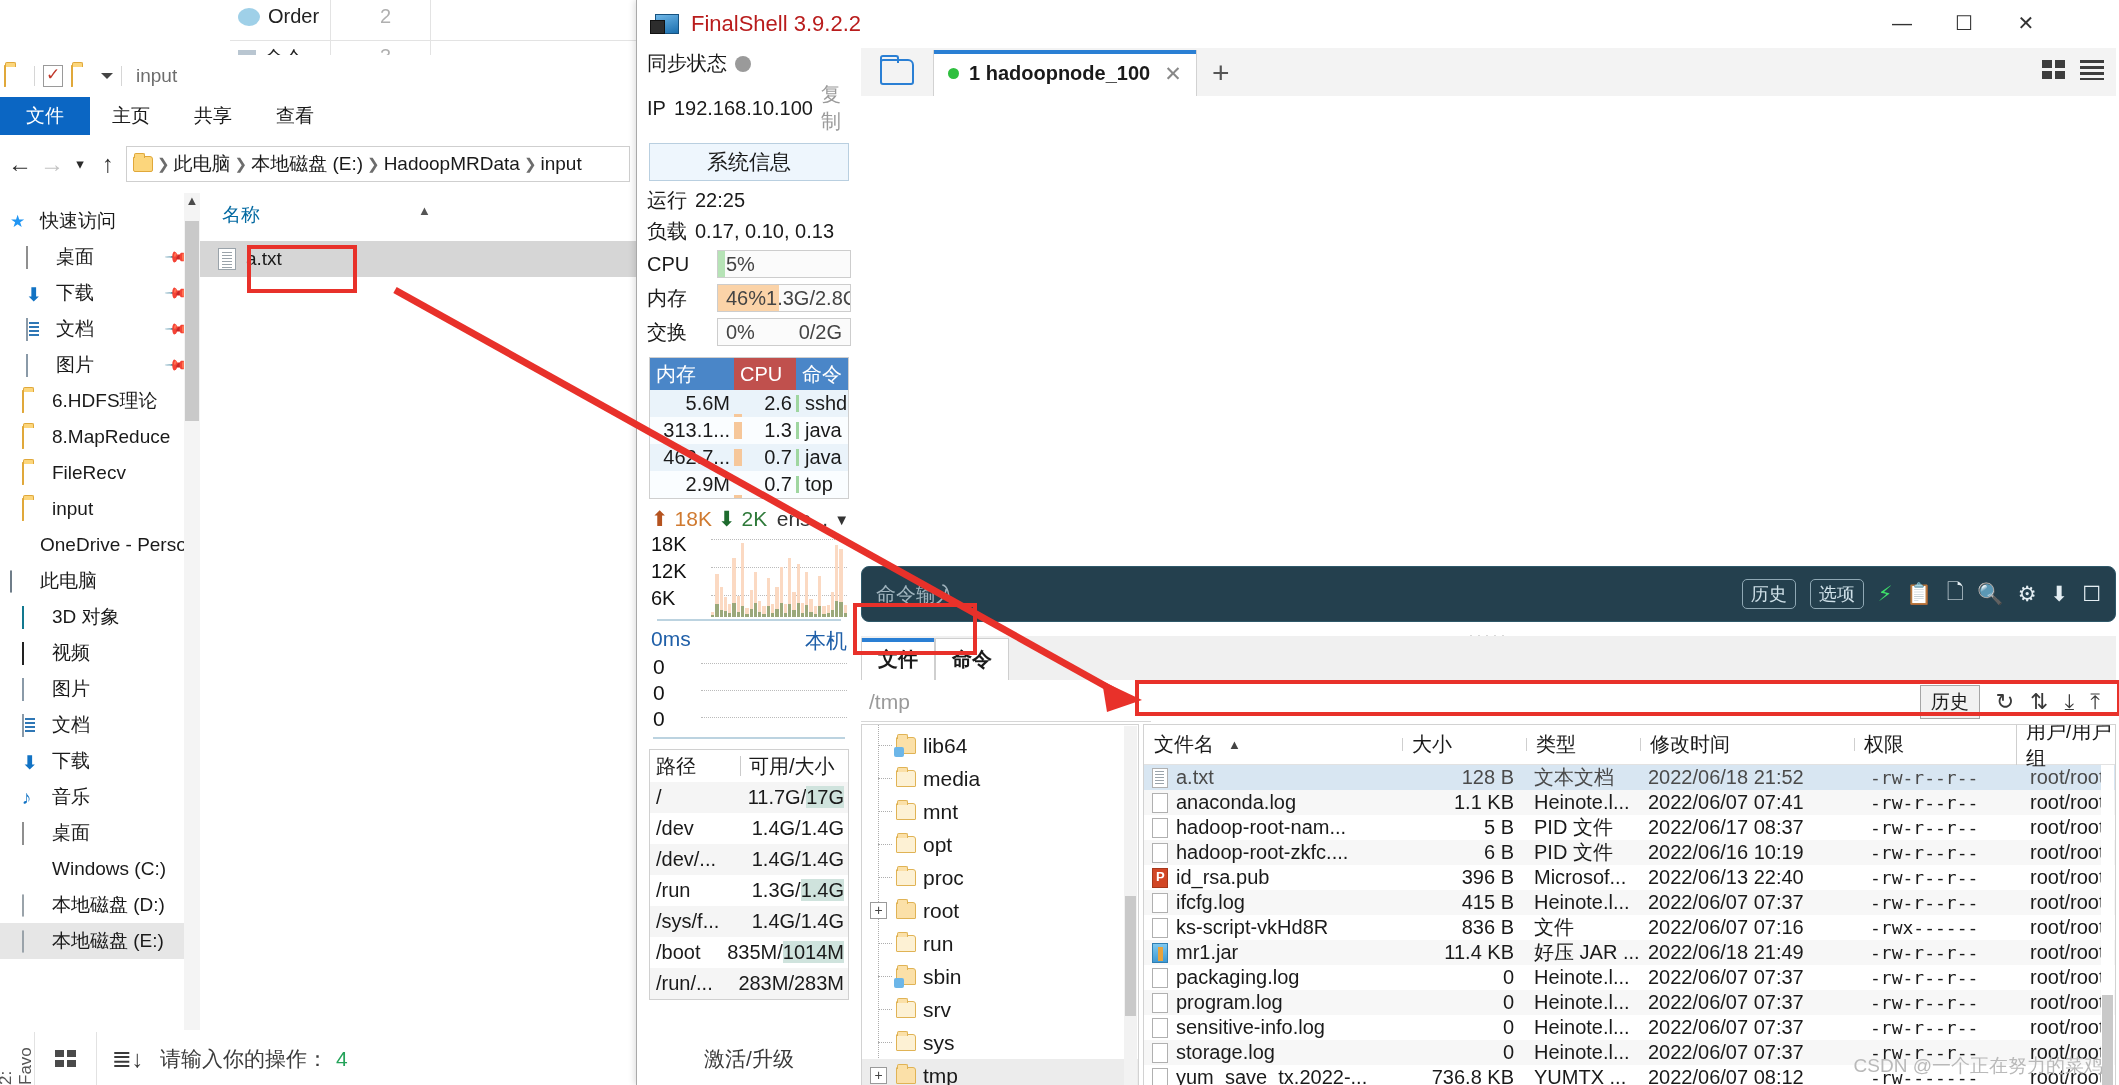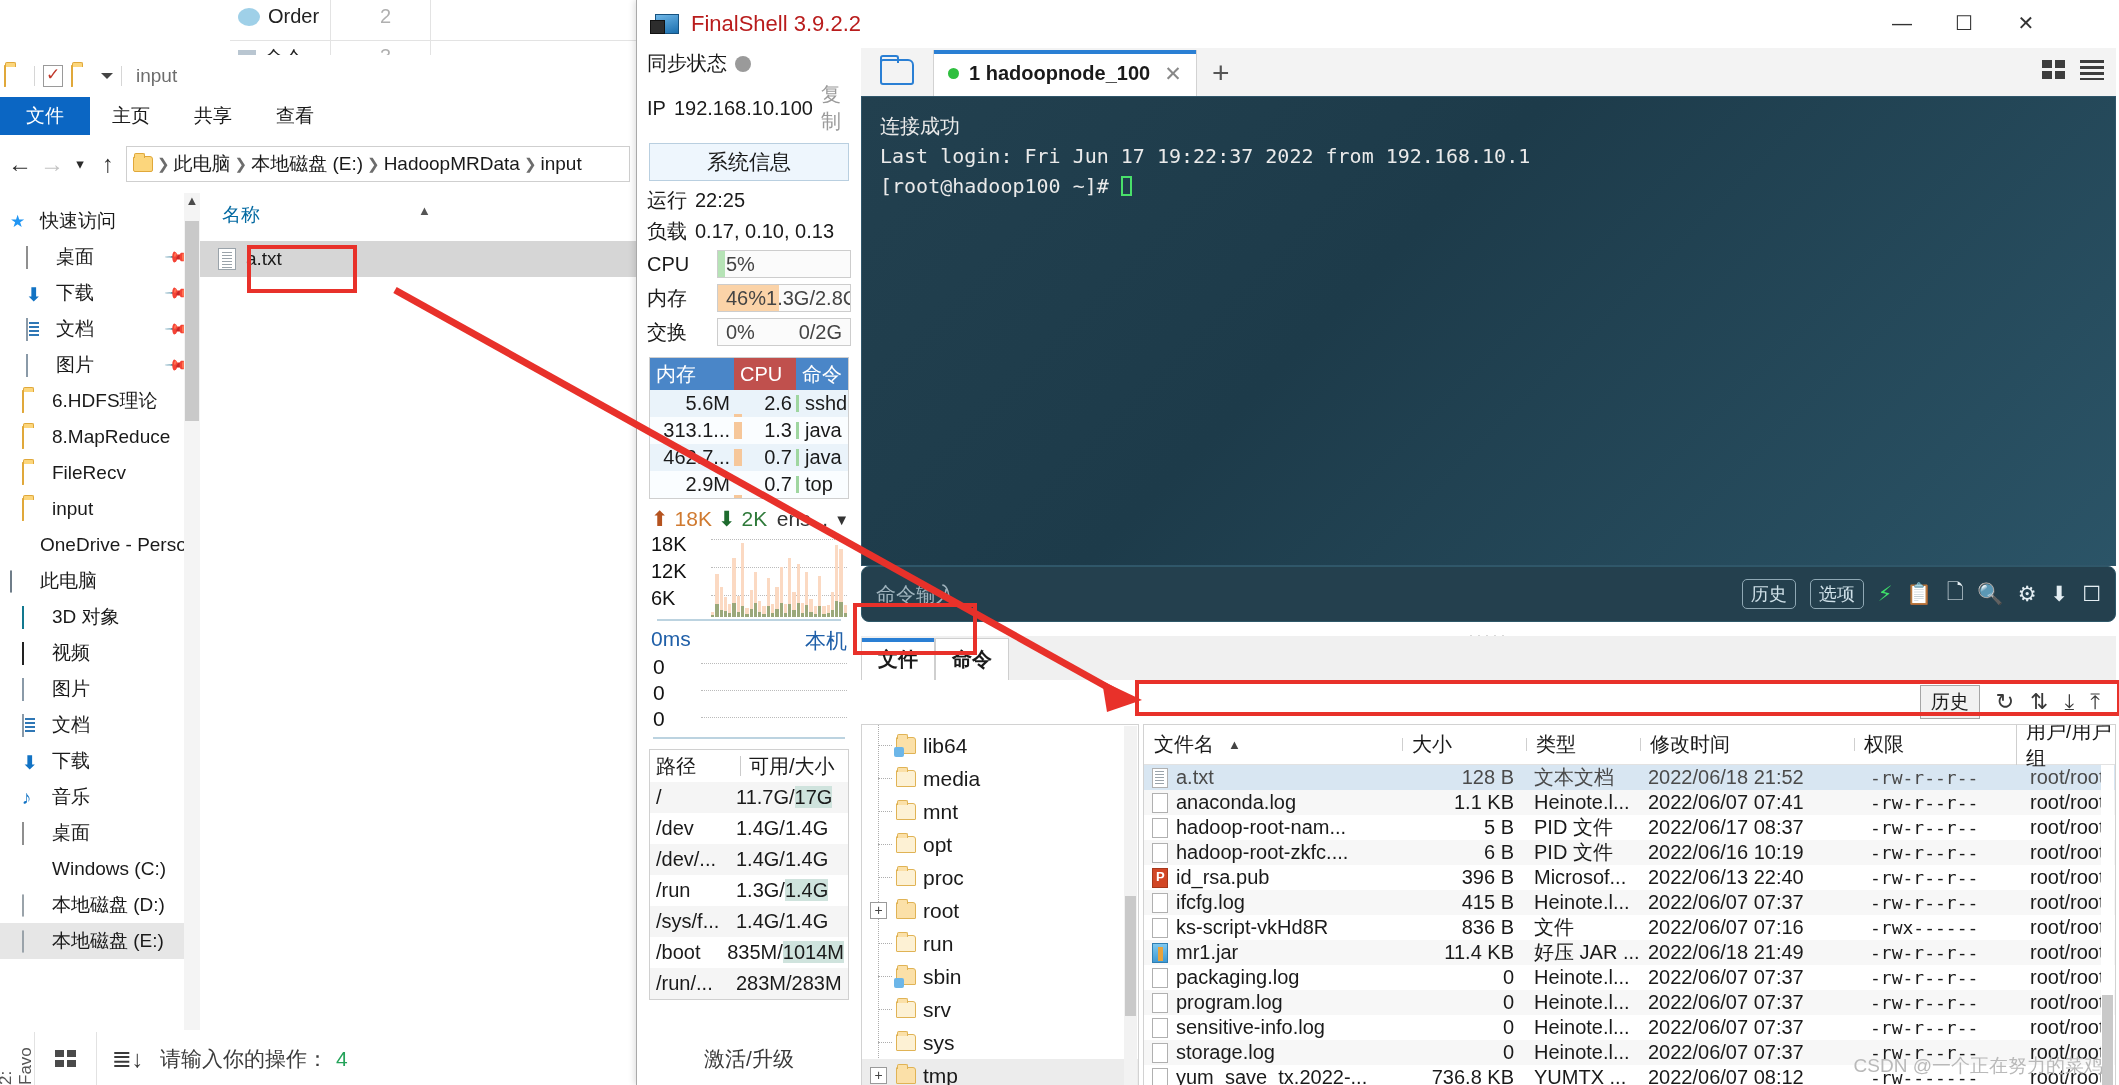--- a/index.html
+++ b/index.html
@@ -198,21 +198,21 @@
 
   #disk-table { margin:10px 8px 0 8px; border:1px solid #d0d0d0; }
   #disk-head { display:flex; height:32px; font-size:20px; align-items:center; }
   #disk-head .p { width:90px; padding-left:6px; }
   #disk-head .sep { width:1px; height:20px; background:#cbcbcb; }
   #disk-head .s { flex:1; padding-left:8px; }
   .disk-row { display:flex; height:31px; font-size:20px; align-items:center; }
   .disk-row:nth-child(odd) { background:#ffffff; }
   .disk-row:nth-child(even) { background:#f5f5f5; }
   .disk-row .p { width:86px; padding-left:6px; }
-  .disk-row .s { flex:1; padding-right:4px; }
+  .disk-row .s { flex:1; text-align:right; padding-right:4px; }
   .hl { background:#cfe3dd; }
 
   #activate { position:absolute; left:0; bottom:12px; width:216px; text-align:center; font-size:21px; color:#3a3a3a; }
 
   
   #fs-right { position:absolute; left:224px; top:48px; width:1255px; height:1037px; }
   #tabbar { position:absolute; left:0; top:0; width:100%; height:48px; background:#f3f3f3; display:flex; align-items:flex-end; }
   #tab-folder-btn { width:72px; height:48px; display:flex; align-items:center; justify-content:center; }
   .folder-outline { width:34px; height:26px; border:2px solid #2a7fd4; border-radius:3px 6px 3px 3px; position:relative; }
   .folder-outline::before { content:""; position:absolute; left:-2px; top:-6px; width:15px; height:6px; border:2px solid #2a7fd4; border-bottom:none; border-radius:3px 3px 0 0;}
@@ -802,25 +802,20 @@
         <span>1 hadoopnode_100</span>
         <span class="x">✕</span>
       </div>
       <div id="tab-plus">+</div>
       <div id="view-icons">
         <span class="vi-grid"></span>
         <span class="vi-list"></span>
       </div>
     </div>
 
-    <div id="term">
-      <div class="cn">连接成功</div>
-      <div>Last login: Fri Jun 17 19:22:37 2022 from 192.168.10.1</div>
-      <div><span>[root@hadoop100 ~]# </span><span class="caret-blk"></span></div>
-    </div>
 
     <div id="cmdbar">
       <span id="cmd-ph">命令输入</span>
       <span id="cmd-tools">
         <span class="mini-btn">历史</span>
         <span class="mini-btn">选项</span>
         <span class="mini-ico" style="color:#3ee06a;">⚡</span>
         <span class="mini-ico">📋</span>
         <span class="mini-ico">🗋</span>
         <span class="mini-ico">🔍</span>
@@ -831,20 +826,21 @@
     </div>
 
     <div id="splitdots">·····</div>
 
     <div id="fbar">
       <div class="ftab active">文件</div>
       <div class="ftab">命令</div>
     </div>
 
     <div id="pathrow">
+      <div id="pathbox">/tmp</div>
       <div id="path-tools">
         <span class="hist-btn">历史</span>
         <span class="ptool">↻</span>
         <span class="ptool">⇅</span>
         <span class="ptool">⤓</span>
         <span class="ptool">⤒</span>
       </div>
     </div>
 
     <div id="treepane">

